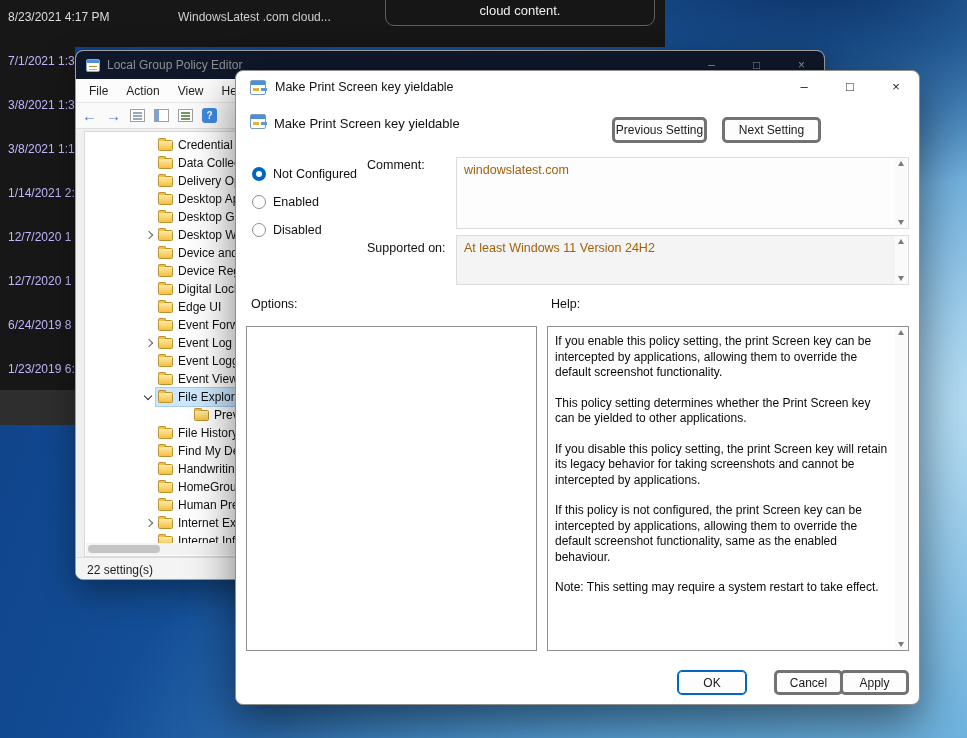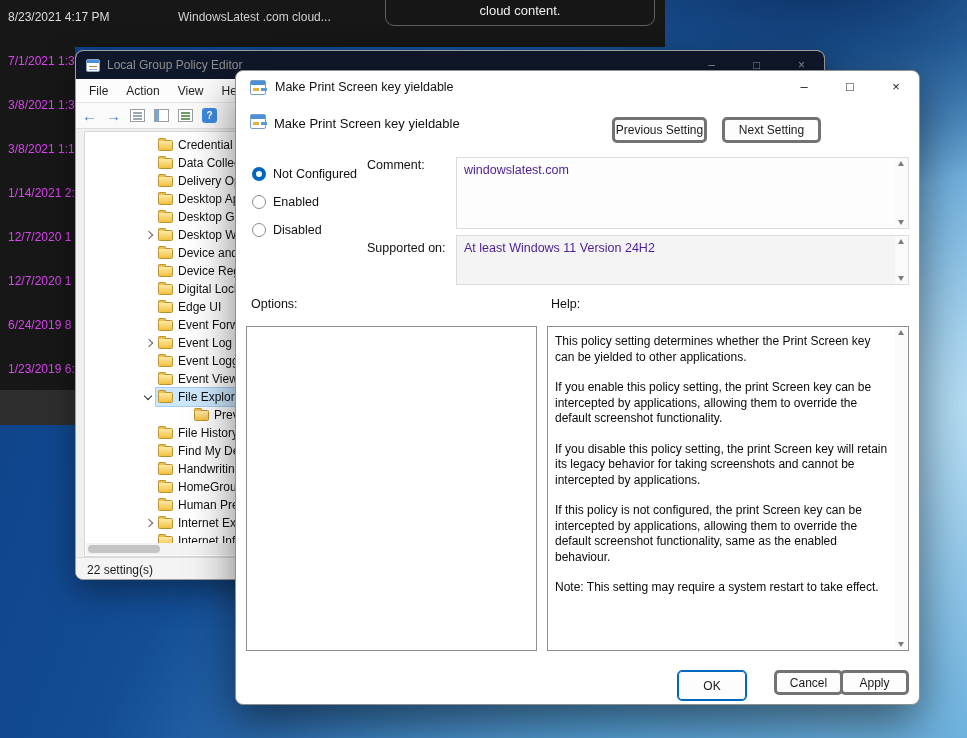--- a/index.html
+++ b/index.html
@@ -20,21 +20,21 @@
   .bgwin-top{ position:absolute; left:0; top:0; width:665px; height:47px; background:#171717; z-index:1; }
   .bgwin-left{ position:absolute; left:0; top:47px; width:75px; height:343px; background:#171717; z-index:1; }
   .bgwin-foot{ position:absolute; left:0; top:390px; width:75px; height:35px; background:#2e2e2e; z-index:1; }
   .bg-top-date{ position:absolute; left:8px; top:10px; color:#dcdcdc; font-size:12px; white-space:nowrap; }
   .bg-top-name{ position:absolute; left:178px; top:10px; color:#cfcfcf; font-size:12px; white-space:nowrap; }
   .bg-banner{ position:absolute; left:385px; top:-14px; width:270px; height:40px;
     background:#161616; border:1px solid #5f5f5f; border-radius:9px;
     display:flex; align-items:flex-end; justify-content:center; padding-bottom:7px;
     color:#f0f0f0; font-size:13px; }
   .bg-dates{ position:absolute; left:0; top:0; width:75px; padding-top:5px; }
-  .bg-date-row{ height:44px; padding:2px 0 0 8px; color:#d946ef; font-size:12px; white-space:nowrap; overflow:hidden; }
+  .bg-date-row{ height:44px; padding:2px 0 0 8px; color:#c4b5fd; font-size:12px; white-space:nowrap; overflow:hidden; }
 
   
   .gpedit{ position:absolute; left:75px; top:50px; width:750px; height:530px; z-index:2;
     background:#f0f0f0; border:1px solid #9f9f9f; border-radius:8px; overflow:hidden;
     box-shadow:0 12px 32px rgba(0,0,0,.38); }
   .gp-titlebar{ position:relative; height:28px; background:#0f172a; display:flex; align-items:center; padding-left:10px; }
   .gp-title{ color:#8f8f8f; font-size:12px; margin-left:7px; }
   .gp-captions{ position:absolute; right:0; top:0; height:28px; display:flex; }
   .gp-cap{ width:45px; text-align:center; line-height:28px; color:#8f8f8f; font-size:12px; }
   .gp-icon{ width:14px; height:13px; background:#fff; border:1px solid #8aa6c8; border-radius:2px; position:relative; }
@@ -100,31 +100,31 @@
 
   .lbl{ position:absolute; font-size:12.5px; color:#111; }
   .lbl-comment{ left:131px; top:87px; }
   .lbl-supported{ left:131px; top:170px; }
   .lbl-options{ left:15px; top:226px; }
   .lbl-help{ left:315px; top:226px; }
 
   .scrollbox{ position:absolute; border:1px solid #dcdcdc; background:#fdfdfd; }
   .comment-box{ left:220px; top:86px; width:453px; height:72px; }
   .supported-box{ left:220px; top:164px; width:453px; height:50px; background:#f4f4f4; }
-  .box-text{ position:absolute; left:7px; top:5px; right:18px; font-size:12.5px; color:#4c1d95; }
+  .box-text{ position:absolute; left:7px; top:5px; right:18px; font-size:12.5px; color:#a16207; }
   .vgutter{ position:absolute; right:0; top:0; bottom:0; width:13px; background:#fafafa; }
   .vgutter .up{ position:absolute; top:3px; left:3px; width:0; height:0; border-left:3.5px solid transparent; border-right:3.5px solid transparent; border-bottom:5px solid #7a7a7a; }
   .vgutter .down{ position:absolute; bottom:3px; left:3px; width:0; height:0; border-left:3.5px solid transparent; border-right:3.5px solid transparent; border-top:5px solid #7a7a7a; }
 
   .options-panel{ position:absolute; left:10px; top:255px; width:291px; height:325px; background:#fff; border:1px solid #8f8f8f; }
   .help-panel{ position:absolute; left:311px; top:255px; width:362px; height:325px; background:#fff; border:1px solid #8f8f8f; }
   .help-text{ position:absolute; left:0; top:0; right:13px; bottom:0; padding:7px 4px 6px 7px; overflow:hidden; }
   .help-p{ font-size:12px; line-height:15.5px; color:#0a0a0a; margin-bottom:15px; }
 
-  .btn-ok{ position:absolute; left:441px; top:599px; width:70px; height:31px; border:1px solid #0067c0; box-shadow:inset 0 0 0 1px #0067c0; }
+  .btn-ok{ position:absolute; left:441px; top:599px; width:70px; height:25px; border:1px solid #0067c0; box-shadow:inset 0 0 0 1px #0067c0; }
   .btn-cancel{ position:absolute; left:523px; top:599px; width:69px; height:25px;margin-left:15px; }
   .btn-apply{ position:absolute; left:604px; top:599px; width:69px; height:25px; }
 </style>
 </head>
 <body>
 
 <div class="desktop">
 
   <div class="bgwin-top">
     <span class="bg-top-date">8/23/2021 4:17 PM</span>
@@ -430,23 +430,23 @@
     </div>
 
     <span class="lbl lbl-options">Options:</span>
     <span class="lbl lbl-help">Help:</span>
 
     <div class="options-panel"></div>
 
     <div class="help-panel">
       <div class="help-text">
 
+          <p class="help-p">If you enable this policy setting, the print Screen key can be intercepted by applications, allowing them to override the default screenshot functionality.</p>
+
           <p class="help-p">This policy setting determines whether the Print Screen key can be yielded to other applications.</p>
-
-          <p class="help-p">If you enable this policy setting, the print Screen key can be intercepted by applications, allowing them to override the default screenshot functionality.</p>
 
           <p class="help-p">If you disable this policy setting, the print Screen key will retain its legacy behavior for taking screenshots and cannot be intercepted by applications.</p>
 
           <p class="help-p">If this policy is not configured, the print Screen key can be intercepted by applications, allowing them to override the default screenshot functionality, same as the enabled behaviour.</p>
 
           <p class="help-p">Note: This setting may require a system restart to take effect.</p>
         </div>
       <div class="vgutter">
         <span class="up"></span>
         <span class="down"></span>

